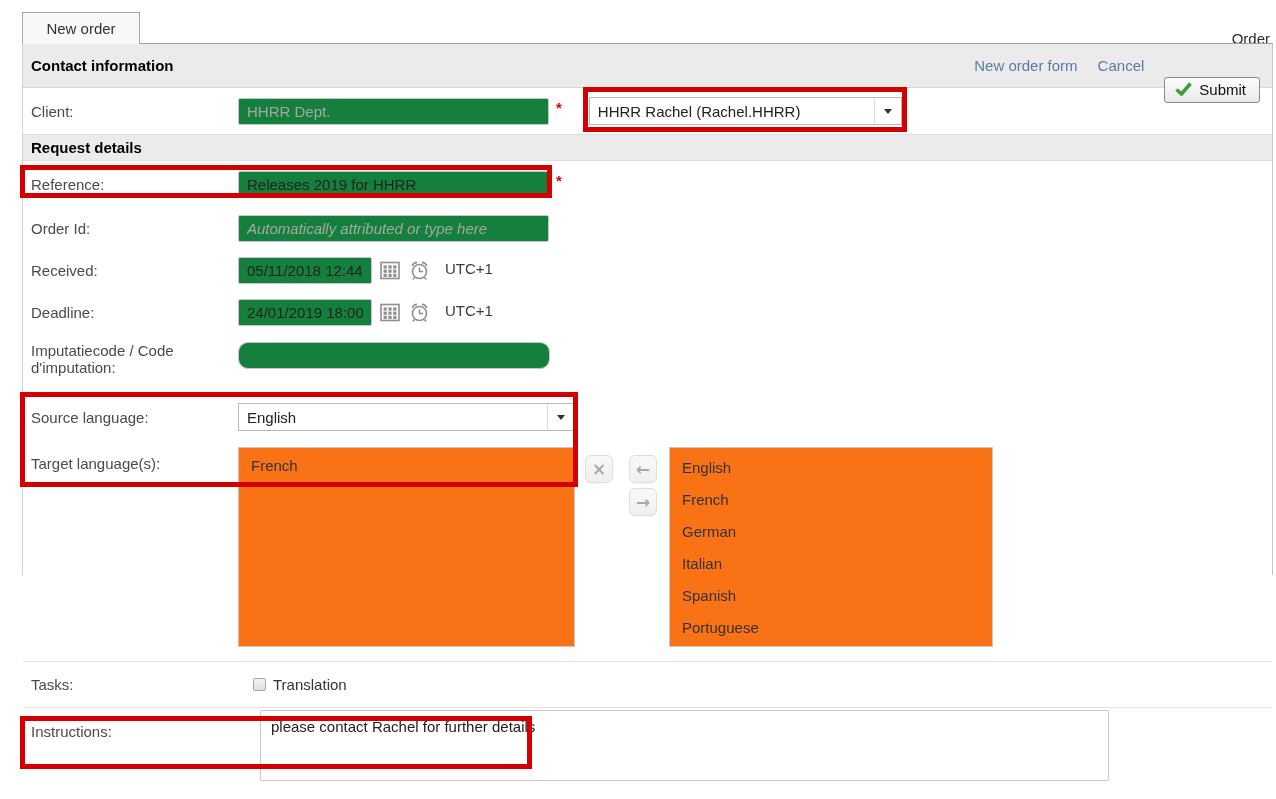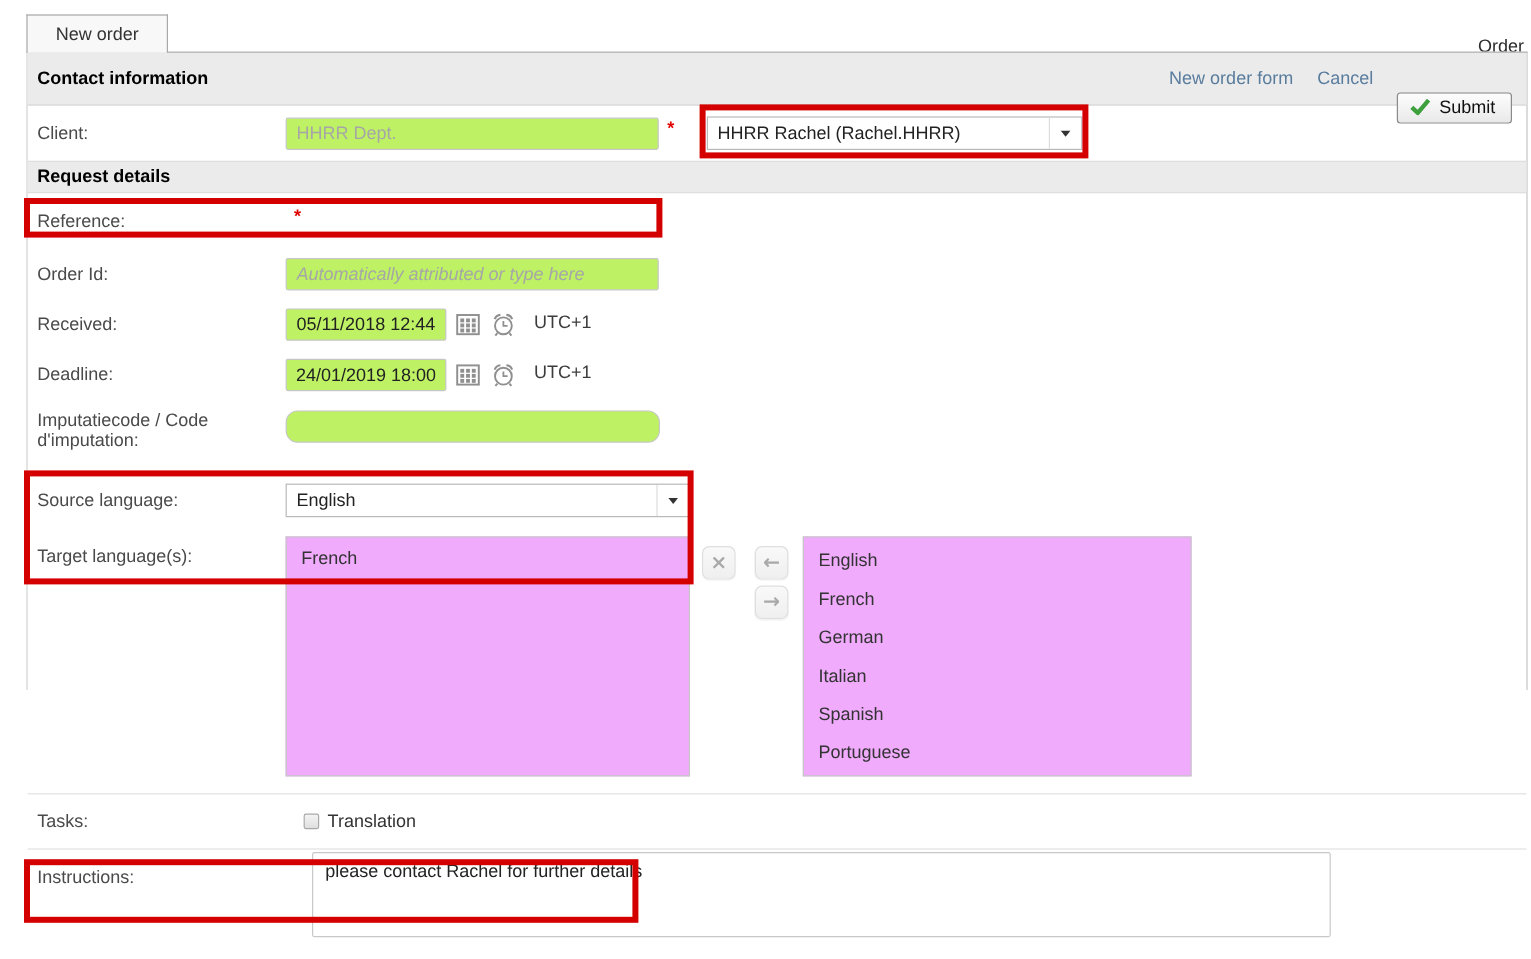--- a/index.html
+++ b/index.html
@@ -66,21 +66,21 @@
   .row-source { height:52px; }
   .row-target { height:218px; align-items:flex-start; }
   .row-target .lbl { padding-top:12px; }
   .row-tasks { height:46px; border-top:1px solid #e2e2e2; }
   .row-instructions { height:93px; border-top:1px solid #e2e2e2; align-items:flex-start;gap:22px; }
   .row-instructions .lbl { padding-top:15px; }
 
   input.txt {
     height:27px; border:1px solid #c6c6c6; border-radius:2px;
     font-family:"Liberation Sans", sans-serif; font-size:15px;
-    padding:0 8px; color:#222; background:#bef264; outline:none;
+    padding:0 8px; color:#222; background:#15803d; outline:none;
   }
   input.txt::placeholder { color:#a6a6a6; opacity:1; }
   input.ph-italic::placeholder { font-style:italic; }
   .w-main { width:311px; }
   .w-date { width:134px; }
   input.rounded { border-radius:10px; width:312px; }
 
   .req { color:#e00000; font-weight:bold; margin-left:7px; position:relative; top:-4px; }
 
   
@@ -91,21 +91,21 @@
   .dd .val { flex:1; padding-left:8px; color:#222; white-space:nowrap; overflow:hidden; }
   .dd .arr {
     width:27px; align-self:stretch; display:flex; align-items:center; justify-content:center;
     border-left:1px solid #dcdcdc;
   }
   .caret { width:0; height:0; border-left:4px solid transparent; border-right:4px solid transparent; border-top:5px solid #333; }
   .dd-contact { width:313px; margin-left:27px; }
   .dd-source { width:337px; }
 
   
-  .listbox { border:1px solid #c6c6c6; background:#f0abfc; overflow:hidden; }
+  .listbox { border:1px solid #c6c6c6; background:#f97316; overflow:hidden; }
   .listbox .item { padding:4px 0 4px 12px; line-height:20px; color:#333; cursor:default; }
   .lb-target { width:337px; height:200px; margin-top:4px; padding-top:4px; }
   .lb-avail  { width:324px; height:200px; margin-top:4px; padding-top:4px; }
   .lb-avail .item { line-height:24px; }
 
   .mid-btns { display:flex; margin-top:12px; }
   .sq-btn {
     width:28px; height:28px; border:1px solid #dedede; border-radius:6px;
     background:linear-gradient(#f9f9f9,#efefef);
     display:flex; align-items:center; justify-content:center;
@@ -177,20 +177,21 @@
         </span>
     </div>
   </div>
 
   <div class="section-bar">
     <span>Request details</span>
   </div>
 
   <div class="row row-reference">
     <span class="lbl">Reference:</span>
+    <input class="txt w-main" value="Releases 2019 for HHRR" style="">
     <span class="req">*</span>
   </div>
 
   <div class="row row-std">
     <span class="lbl">Order Id:</span>
     <input class="txt w-main ph-italic" placeholder="Automatically attributed or type here" style="">
   </div>
 
   <div class="row row-std">
     <span class="lbl">Received:</span>

